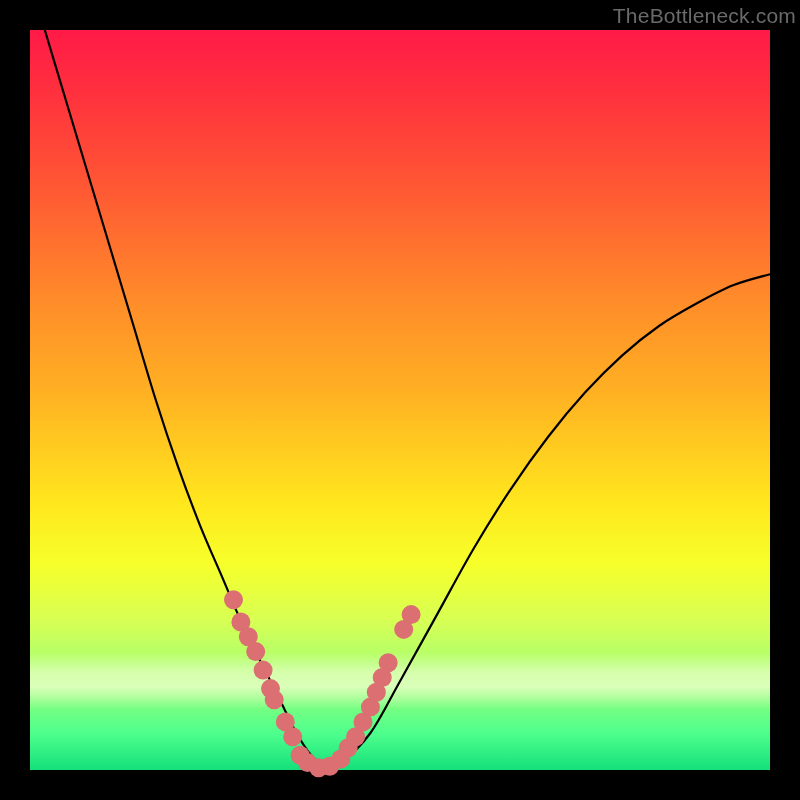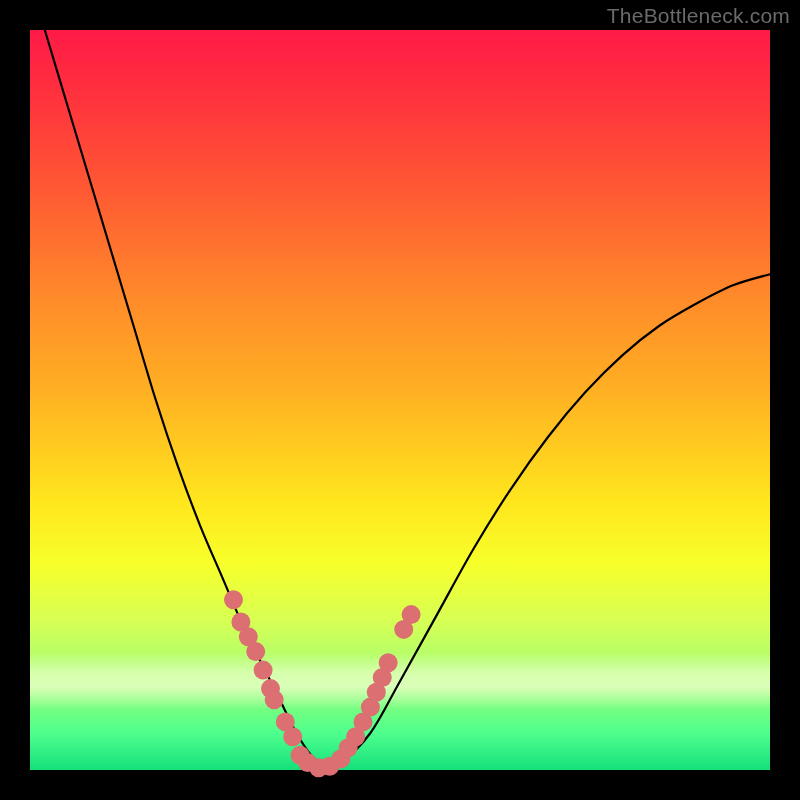--- a/index.html
+++ b/index.html
@@ -13,21 +13,21 @@
   }
   .frame {
     position: relative;
     width: 800px;
     height: 800px;
     background: #000;
   }
   .watermark {
     position: absolute;
     top: 4px;
-    right: 10px;
+    right: 4px;
     color: #6a6a6a;
     font-size: 21px;
     font-weight: 500;
     z-index: 10;
     letter-spacing: 0.2px;
   }
   .plot {
     position: absolute;
     left: 30px;
     top: 30px;

